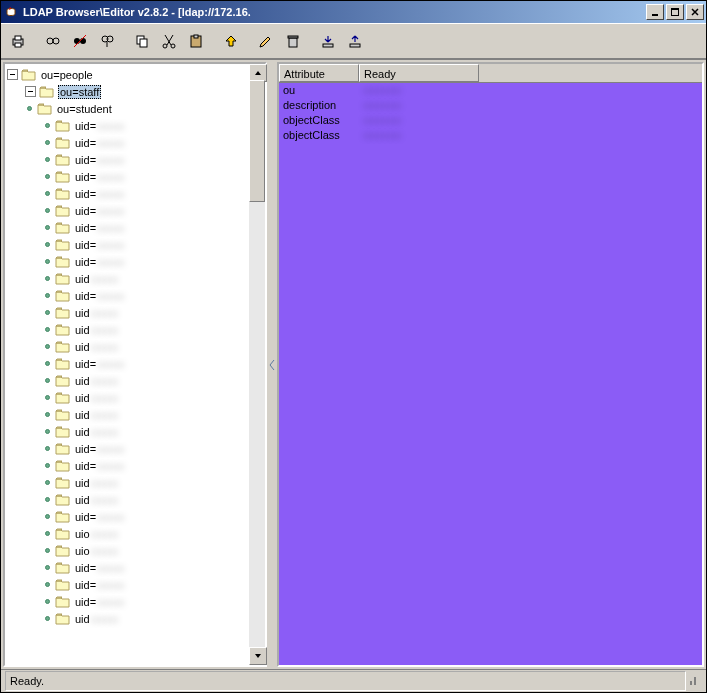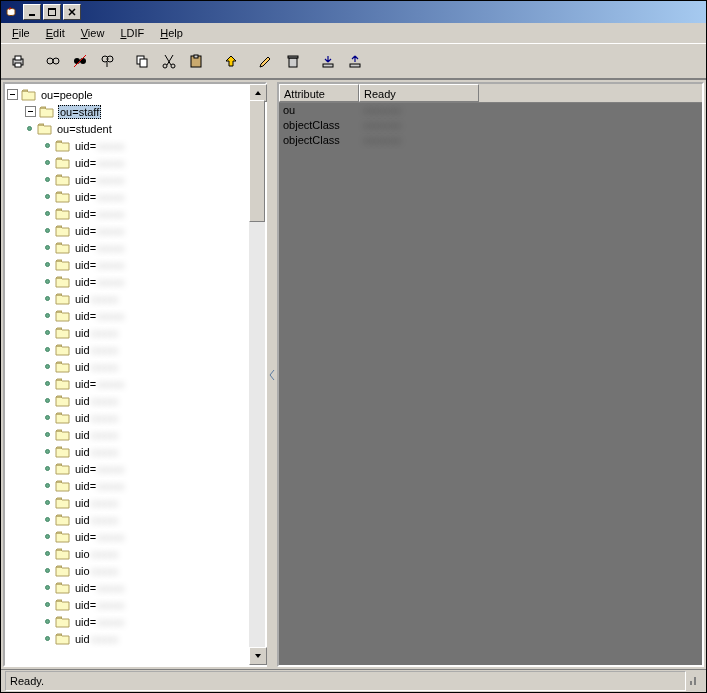--- a/index.html
+++ b/index.html
@@ -22,21 +22,21 @@
   .tree-vscroll{position:absolute;right:0;top:0;bottom:0;width:16px;background:#d4d0c8;}
   .scroll-btn{width:16px;height:16px;background:#d4d0c8;border:1px solid #fff;border-right-color:#808080;border-bottom-color:#808080;display:flex;align-items:center;justify-content:center;}
   .scroll-track{position:absolute;top:16px;bottom:16px;left:0;right:0;background:#e8e8e8;}
   .scroll-thumb{position:absolute;left:0;right:0;height:120px;background:#d4d0c8;border:1px solid #fff;border-right-color:#808080;border-bottom-color:#808080;}
   .splitter2{height:100%;width:6px;display:flex;align-items:center;justify-content:center;}
   .right-pane{flex:1;display:flex;flex-direction:column;border:2px inset #fff;margin:2px;background:#fff;}
   .attr-header{display:flex;align-items:stretch;height:18px;background:#d4d0c8;border-bottom:1px solid #808080;}
   .attr-header-cell{height:18px;line-height:18px;padding:0 4px;background:#d4d0c8;border:1px solid;border-top-color:#fff;border-left-color:#fff;border-right-color:#808080;border-bottom-color:#808080;box-sizing:border-box;}
   .ah-attr{width:80px;}
   .ah-val{width:120px;}
-  .attr-body{flex:1;padding:0 4px;background:#737373;}
+  .attr-body{flex:1;padding:0 4px;background:#8b5cf6;}
   .attr-row{display:flex;height:15px;line-height:15px;}
   .ar-attr{width:80px;}
   .ar-val{flex:1;}
   .statusbar{height:22px;display:flex;align-items:center;background:#d4d0c8;border-top:1px solid #808080;padding:0 4px;}
   .status-cell{flex:1;height:18px;line-height:18px;padding:0 4px;border:1px inset #fff;}
   .status-grip{width:16px;height:16px;display:flex;align-items:center;justify-content:center;}
   
   .node{display:flex;align-items:center;height:17px;white-space:nowrap;}
   .handle{width:9px;height:9px;border:1px solid #808080;display:flex;align-items:center;justify-content:center;background:#fff;margin-right:3px;}
   .handle svg{display:block;}
@@ -51,47 +51,41 @@
 
 <div class="window">
 
   <div class="titlebar">
     <span class="titlebar-icon">
       <svg width="14" height="14" viewBox="0 0 14 14">
           <path d="M3 9c0 2 8 2 8 0v-4c0-2-8-2-8 0z" fill="#fff" stroke="#804000" stroke-width="1"></path>
           <path d="M6 2c1 1-1 2 0 3" fill="none" stroke="#d00" stroke-width="1"></path>
         </svg>
     </span>
+    <span class="titlebar-text">LDAP Browser\Editor v2.8.2 - [ldap://172.16.</span>
     <div class="titlebar-buttons">
       <div class="tbtn">
           <svg width="8" height="8">
             <rect x="1" y="6" width="6" height="2" fill="#000"></rect>
           </svg>
         </div>
       <div class="tbtn">
           <svg width="8" height="8">
             <rect x="0.5" y="0.5" width="7" height="7" fill="none" stroke="#000"></rect>
             <rect x="0" y="0" width="8" height="2" fill="#000"></rect>
           </svg>
         </div>
       <div class="tbtn">
           <svg width="8" height="8">
             <path d="M1 1l6 6M7 1l-6 6" stroke="#000" stroke-width="1.5"></path>
           </svg>
         </div>
     </div>
   </div>
 
-  <div class="menubar">
-    <div class="menu-item"><u>F</u><span>ile</span></div>
-    <div class="menu-item"><u>E</u>dit</div>
-    <div class="menu-item"><u>V</u>iew</div>
-    <div class="menu-item"><u>L</u>DIF</div>
-    <div class="menu-item"><u>H</u>elp</div>
-  </div>
 
   <div class="toolbar">
     <div class="tool">
         <svg width="16" height="16">
           <rect x="3" y="6" width="10" height="6" fill="#ccc" stroke="#000"></rect>
           <rect x="5" y="3" width="6" height="4" fill="#fff" stroke="#000"></rect>
           <rect x="5" y="10" width="6" height="4" fill="#fff" stroke="#000"></rect>
         </svg>
       </div>
     <div class="tool-gap"></div>
@@ -727,20 +721,24 @@
       <div class="attr-header">
         <div class="attr-header-cell ah-attr">Attribute</div>
         <div class="attr-header-cell ah-val">Ready</div>
       </div>
       <div class="attr-body" id="attr-body">
           <div class="attr-row">
             <div class="ar-attr">ou</div>
             <div class="ar-val blur">xxxxxxx</div>
           </div>
           <div class="attr-row">
+            <div class="ar-attr">description</div>
+            <div class="ar-val blur">xxxxxxx</div>
+          </div>
+          <div class="attr-row">
             <div class="ar-attr">objectClass</div>
             <div class="ar-val blur">xxxxxxx</div>
           </div>
           <div class="attr-row">
             <div class="ar-attr">objectClass</div>
             <div class="ar-val blur">xxxxxxx</div>
           </div>
         </div>
     </div>
 

